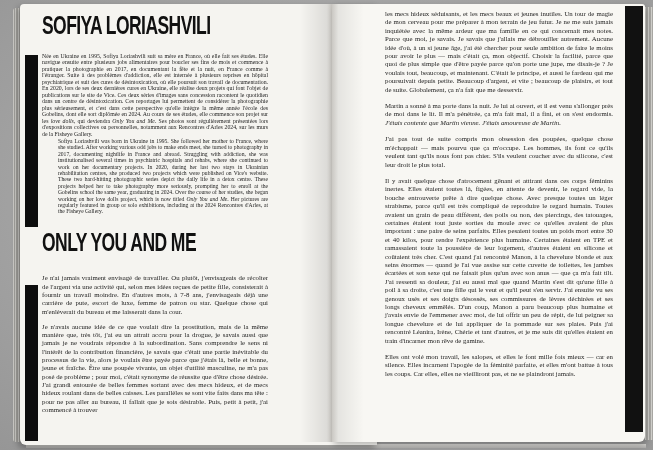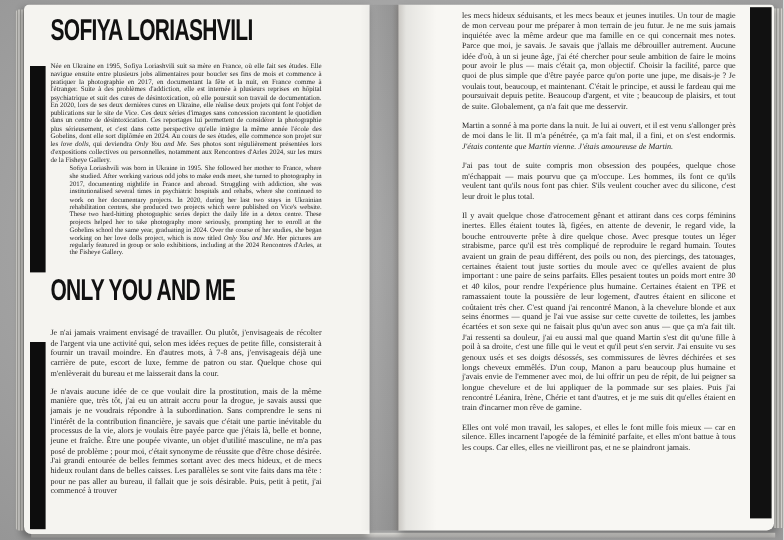--- a/index.html
+++ b/index.html
@@ -3,23 +3,24 @@
 <meta charset="utf-8">
 <style>
   html,body{margin:0;padding:0;}
   .scene{
     position:relative;width:653px;height:450px;overflow:hidden;
     background:radial-gradient(ellipse at 55% 45%, #b3b3b3 0%, #a6a6a6 55%, #969696 100%);
     font-family:"Liberation Serif", serif;
   }
   .page{position:absolute;top:4px;height:441px;overflow:hidden;color:#1d1d1d;}
   .left-page{
-    left:20px;width:288px;background:#f5f4f0;
+    left:20px;width:312px;background:#f5f4f0;
     border-radius:4px 0 0 6px;
     box-shadow:-2px 3px 6px rgba(0,0,0,.30);
+    padding-left:45px;
   }
   .right-page{
     left:332px;width:313px;background:#f8f7f3;
     height:438px;
     border-radius:0 3px 6px 0;
     box-shadow:2px 3px 6px rgba(0,0,0,.25);
   }
   
   .stack-left{
     position:absolute;left:13px;top:8px;width:7px;height:434px;

